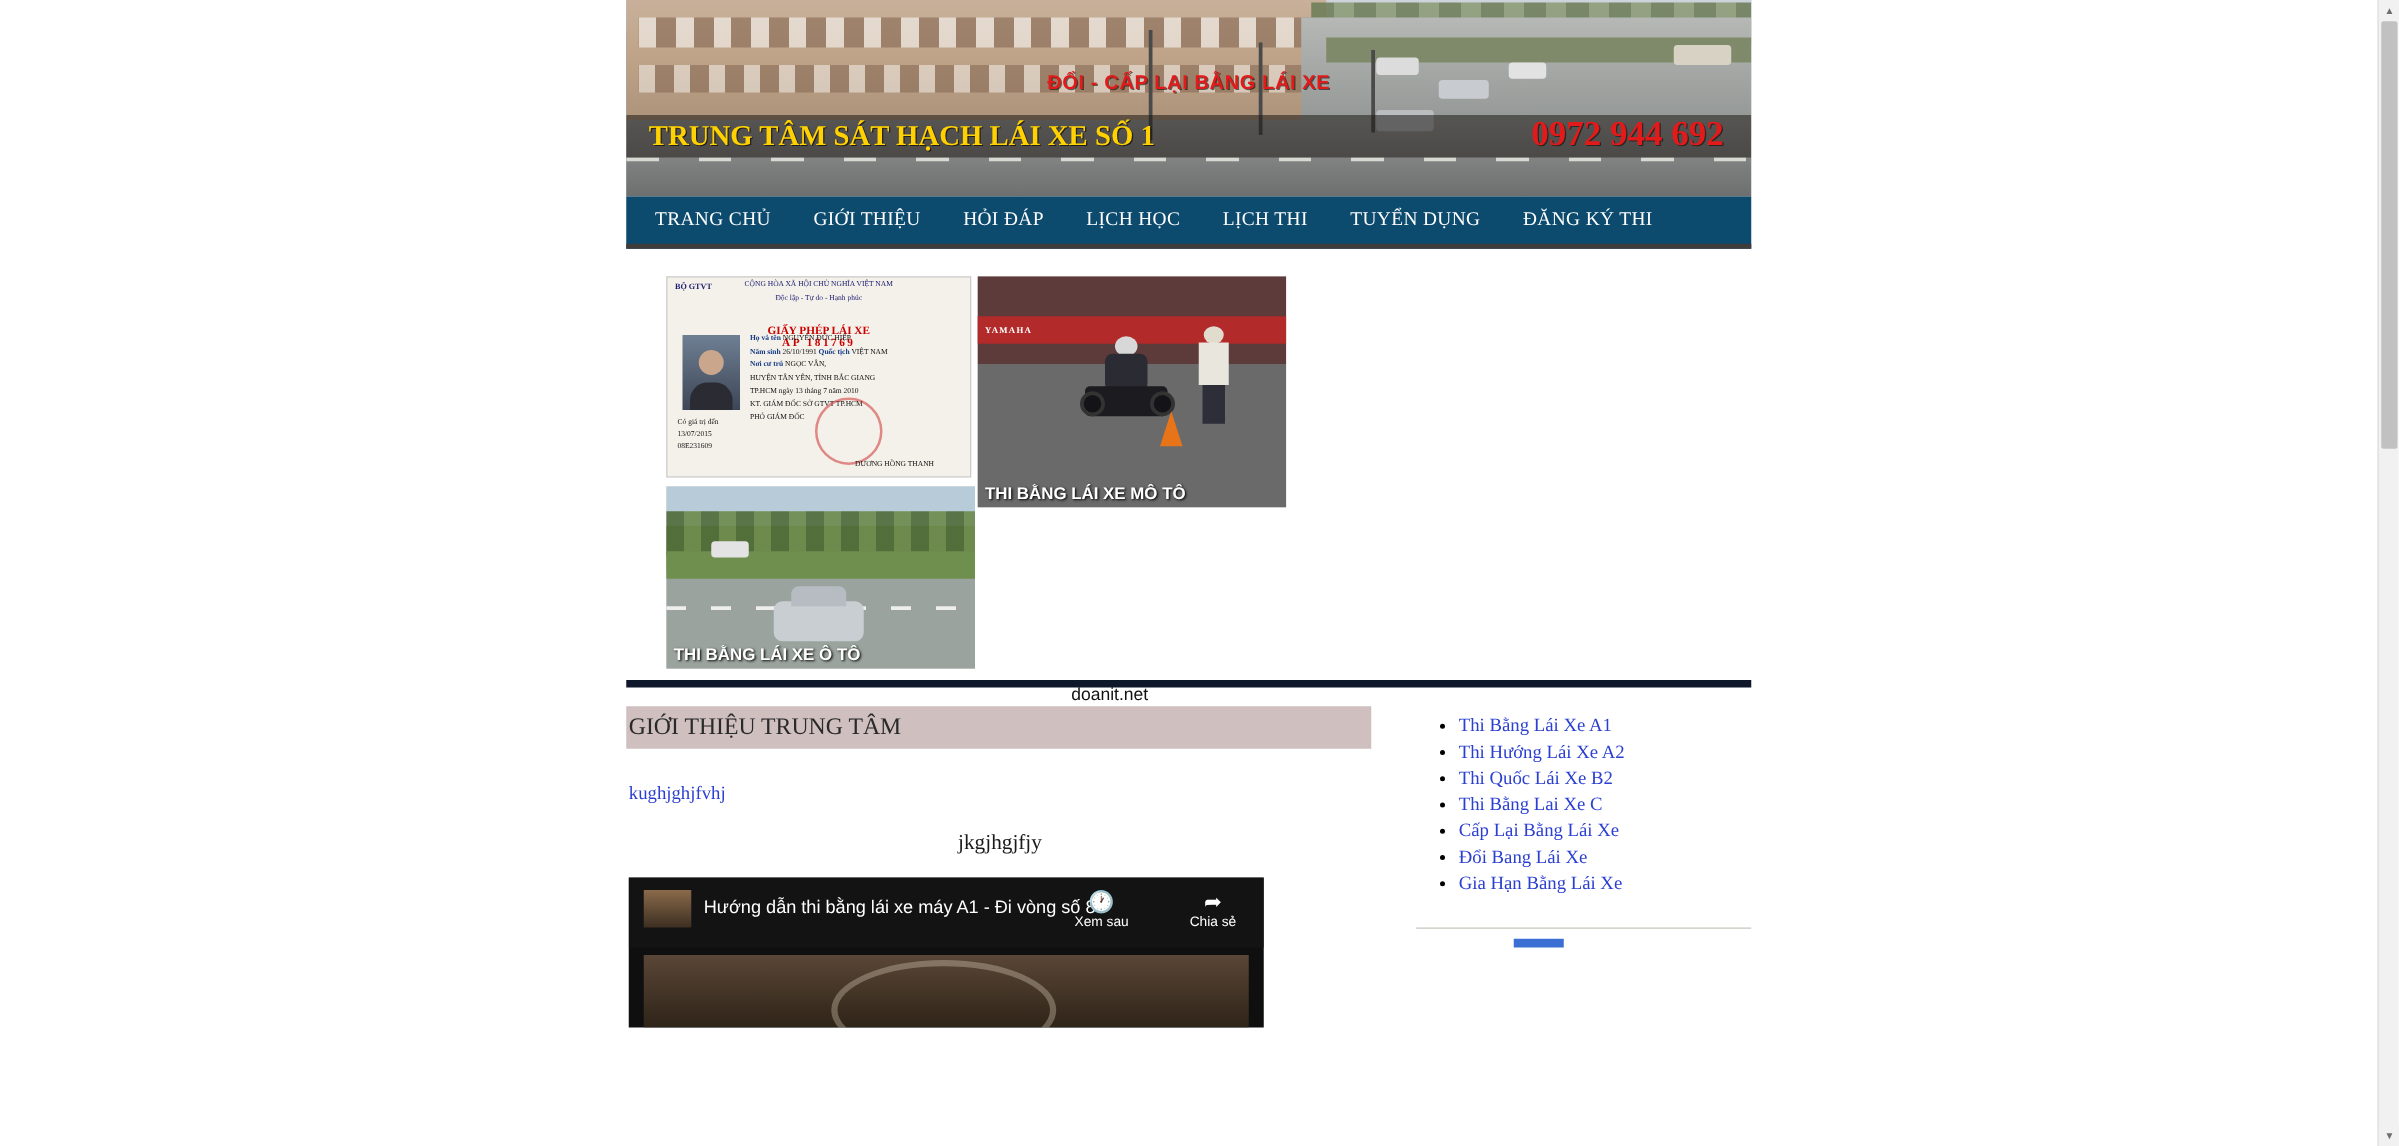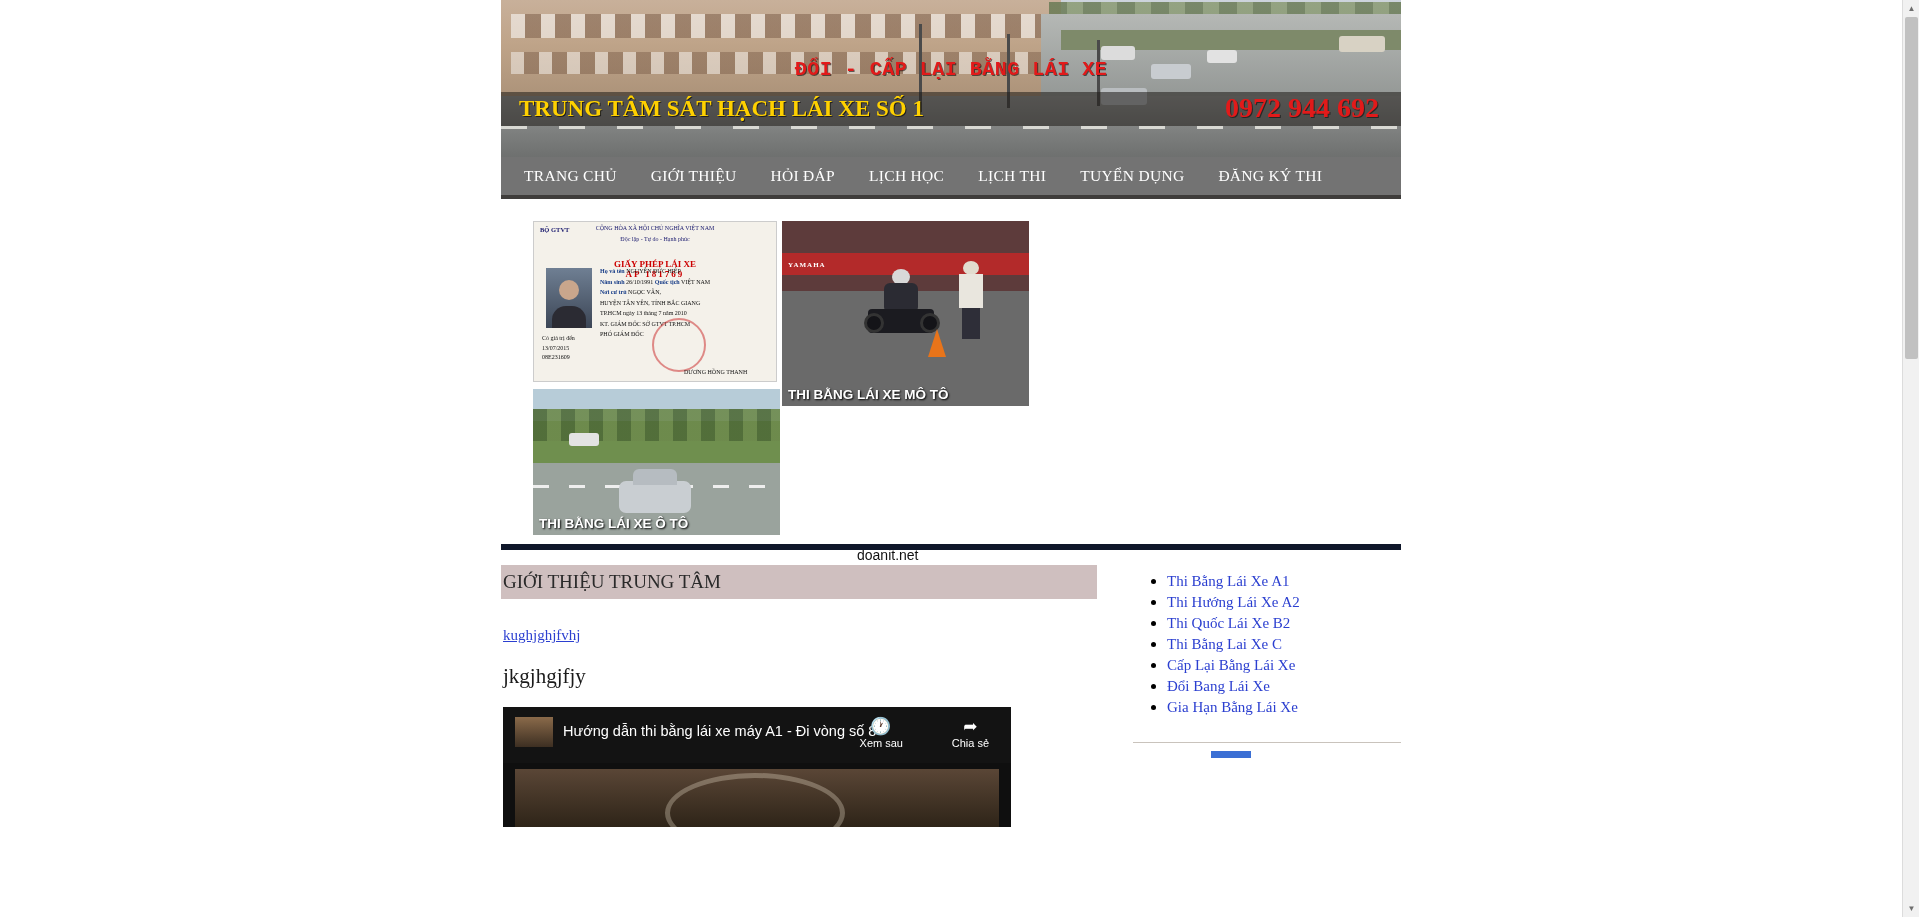--- a/index.html
+++ b/index.html
@@ -83,24 +83,24 @@
   .car.c5 { left: 838px; top: 36px; width: 46px; height: 16px; background: #d8d2c4; }
   .pole { position: absolute; width: 3px; background: #4a4a4a; }
   .pole.p1 { left: 418px; top: 24px; height: 88px; }
   .pole.p2 { left: 506px; top: 34px; height: 74px; }
   .pole.p3 { left: 596px; top: 40px; height: 66px; }
   .banner-title {
     position: absolute; left: 0; right: 0; top: 58px;
     text-align: center;
     color: #e21a1a;
     font-weight: bold;
-    font-size: 20px;
+    font-size: 16px;
     letter-spacing: .5px;
     text-shadow: 1px 1px 0 rgba(0,0,0,.55);
-    font-family: Liberation Mono, monospace;
+    font-family: Liberation Sans, sans-serif;
   }
   .banner-sub-wrap {
     position: absolute; left: 0; right: 0; top: 92px; height: 34px;
     background: rgba(30,26,22,.55);
   }
   .banner-sub {
     position: absolute; left: 18px; top: 96px;
     color: #ffd100;
     font-weight: bold;
     font-size: 23px;
@@ -111,21 +111,21 @@
     color: #e21a1a;
     font-weight: bold;
     font-size: 28px;
     text-shadow: 1px 1px 0 rgba(0,0,0,.5);
   }
 
   
   .nav {
     width: 900px;
     height: 42px;
-    background: #737373;
+    background: #0c4a6e;
     border-bottom: 4px solid #3f3d3b;
     display: flex;
     align-items: center;
     padding-left: 6px;
   }
   .nav-item {
     color: #ffffff;
     font-size: 15.5px;
     padding: 0 17px;
     line-height: 42px;
@@ -225,22 +225,22 @@
   .col-right { width: 290px; padding-left: 22px; }
 
   .sec-title {
     background: #cfbfbf;
     color: #2a2a2a;
     font-size: 19px;
     padding: 6px 0 6px 2px;
     margin: 7px 0 0 0;
     font-family: "Liberation Serif", serif;
   }
-  .link-blue { display:block; color: #2b3fd0; font-size: 15px; margin: 28px 0 0 2px; text-decoration: underline; cursor: pointer;}
-  .plain-text { font-size: 21px; color: #1a1a1a; margin: 20px 0 0 2px; }
+  .link-blue { display:block; color: #2b3fd0; font-size: 15px; margin: 28px 0 0 2px; cursor: pointer;}
+  .plain-text { font-size: 17px; color: #1a1a1a; margin: 20px 0 0 2px; text-align: center; }
 
   .video {
     position: relative;
     margin: 18px 0 0 2px;
     width: 508px;
     height: 120px;
     background: #0f0f0f;
     overflow: hidden;
   }
   .video-bar { position:absolute; left:0; top:0; width:100%; height:56px; background: rgba(20,20,20,.92); }

